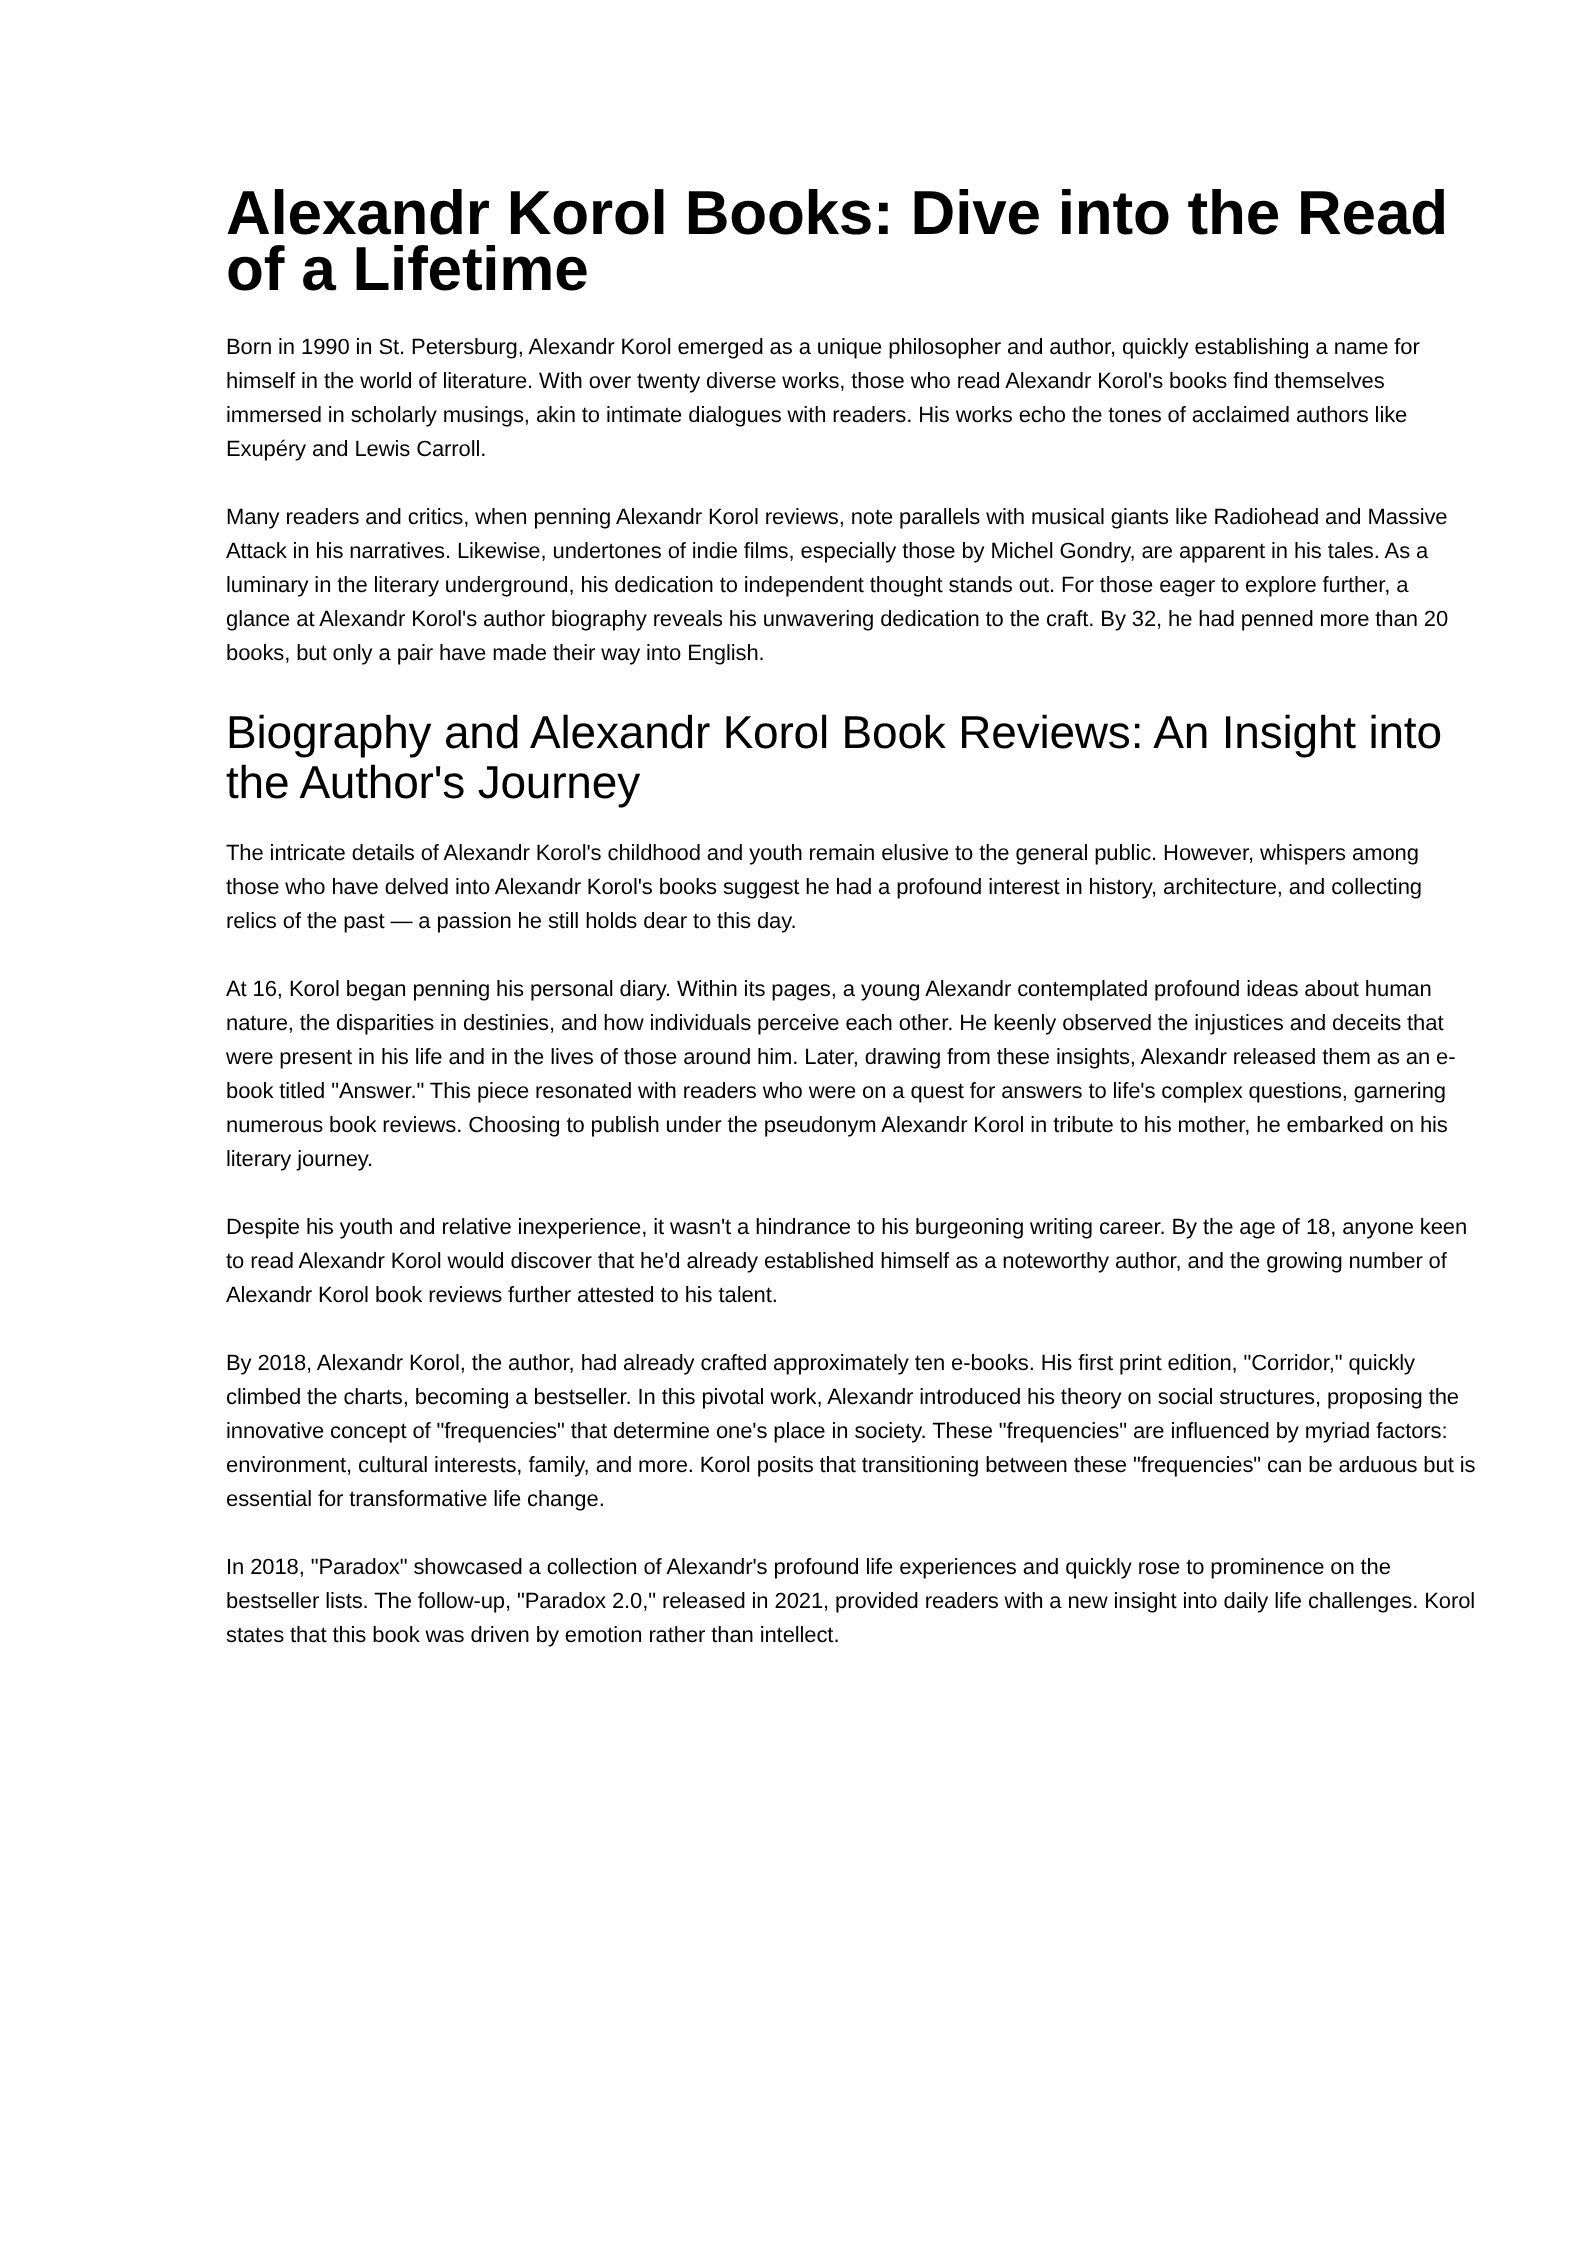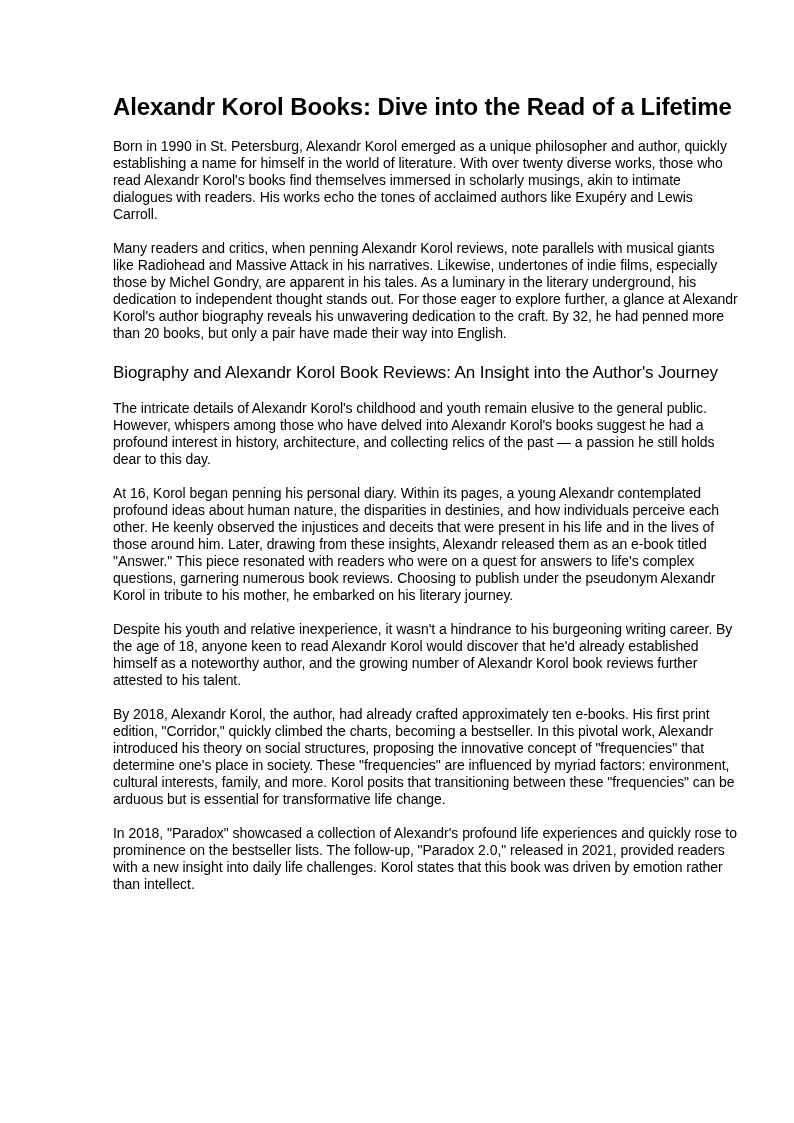--- a/index.html
+++ b/index.html
@@ -17,35 +17,35 @@
     }
     .page {
       position: absolute;
       left: 113px;
       top: 93px;
       width: 625px;
     }
     h1 {
       font-family: "Liberation Sans", sans-serif;
       font-weight: bold;
-      font-size: 24px;
+      font-size: 31px;
       line-height: 28px;
       margin: 0 0 17px 0;
       letter-spacing: -0.1px;
     }
     h2 {
       font-family: "Liberation Sans", sans-serif;
       font-weight: normal;
-      font-size: 17px;
+      font-size: 23px;
       line-height: 25px;
       margin: 18px 0 15px 0;
       letter-spacing: -0.1px;
     }
     p {
-      font-size: 14px;
+      font-size: 11px;
       line-height: 17px;
       margin: 0 0 17px 0;
       letter-spacing: -0.05px;
     }
   </style>
 </head>
 <body>
 
 <div class="page">
   <h1>Alexandr Korol Books: Dive into the Read of a Lifetime</h1>

